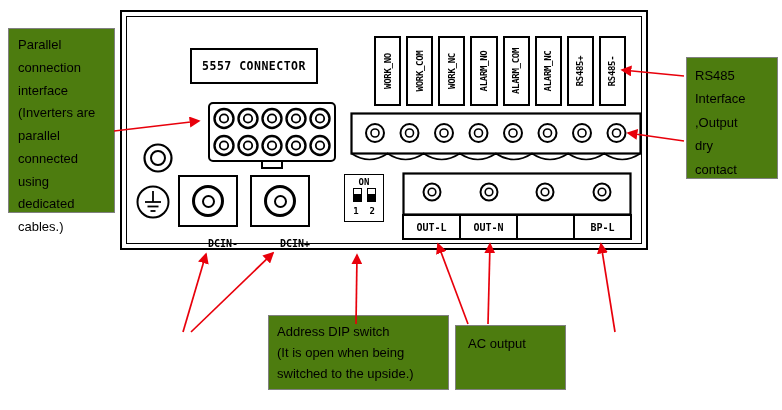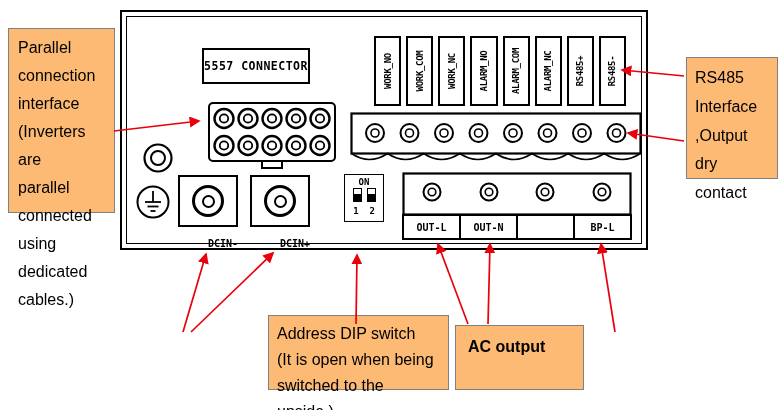--- a/index.html
+++ b/index.html
@@ -4,21 +4,21 @@
 <style>
   :root{ --arrow-color:#e8000b; --line:#000; }
   *{box-sizing:border-box;}
   body{margin:0;background:#fff;font-family:"Liberation Sans",sans-serif;}
   .canvas{position:relative;width:782px;height:410px;background:#fff;overflow:hidden;}
 
   
   .panel{position:absolute;left:120px;top:10px;width:528px;height:240px;border:2px solid var(--line);background:#fff;}
   .panel-inner{position:absolute;inset:4px;border:1px solid var(--line);pointer-events:none;}
 
-  .connector-label{position:absolute;left:80px;top:36px;width:108px;height:36px;border:2px solid var(--line);
+  .connector-label{position:absolute;left:68px;top:36px;width:128px;height:36px;border:2px solid var(--line);
     display:flex;align-items:center;justify-content:center;
     font:bold 11.5px "DejaVu Sans Mono",monospace;letter-spacing:.5px;}
 
   .grid-box{position:absolute;left:86px;top:90px;width:128px;height:60px;border:2px solid var(--line);border-radius:5px;}
   .grid-tab{position:absolute;left:139px;top:148px;width:22px;height:9px;border:2px solid var(--line);background:#fff;}
 
   .signal-labels{position:absolute;left:252px;top:24px;width:252px;height:70px;display:flex;gap:5px;}
   .vlabel{flex:1;border:2px solid var(--line);position:relative;background:#fff;}
   .vlabel span{position:absolute;left:50%;top:50%;transform:translate(-50%,-50%) rotate(-90deg);
     font:bold 9px "DejaVu Sans Mono",monospace;white-space:nowrap;letter-spacing:-.3px;}
@@ -45,27 +45,27 @@
   .dip-sw{width:9px;height:14px;border:1.6px solid var(--line);display:flex;flex-direction:column;justify-content:flex-end;}
   .dip-knob{height:55%;background:#000;}
   .dip-nums{font:bold 9px "DejaVu Sans Mono",monospace;white-space:pre;margin-top:4px;}
 
   .output-row{position:absolute;left:280px;top:202px;width:230px;height:26px;border:2px solid var(--line);display:flex;background:#fff;}
   .out-cell{flex:1;display:flex;align-items:center;justify-content:center;
     font:bold 10px "DejaVu Sans Mono",monospace;text-align:right;}
   .out-cell + .out-cell{border-left:2px solid var(--line);}
 
   
-  .callout{position:absolute;border:1px solid #808080;background:#fdba74;color:#000;
-    font-size:16px;line-height:1.6;white-space:pre-line;}
+  .callout{position:absolute;border:1px solid #808080;background:#4d7c0f;color:#000;
+    font-size:13px;line-height:1.6;white-space:pre-line;}
   .co-parallel{left:8px;top:28px;width:107px;height:185px;padding:5px 4px 5px 9px;line-height:1.75;}
   .co-rs485{left:686px;top:57px;width:92px;height:122px;padding:6px 8px;line-height:1.8;}
   .co-dc{left:148px;top:333px;width:99px;height:51px;padding:15px 0 0 12px;}
   .co-dip{left:268px;top:315px;width:181px;height:75px;padding:5px 8px;line-height:1.62;}
-  .co-ac{left:455px;top:325px;width:129px;height:65px;padding:8px 0 0 12px;font-weight:bold;}
+  .co-ac{left:455px;top:325px;width:111px;height:65px;padding:8px 0 0 12px;}
   .co-bypass{left:582px;top:333px;width:103px;height:45px;padding:12px 0 0 12px;}
 
   
   .arrows{position:absolute;left:0;top:0;width:782px;height:410px;pointer-events:none;}
   .arrows line{stroke:var(--arrow-color);stroke-width:1.7;}
   .arrowhead-shape{fill:var(--arrow-color);}
   svg .k{stroke:#000;fill:none;}
 </style>
 </head>
 <body>

